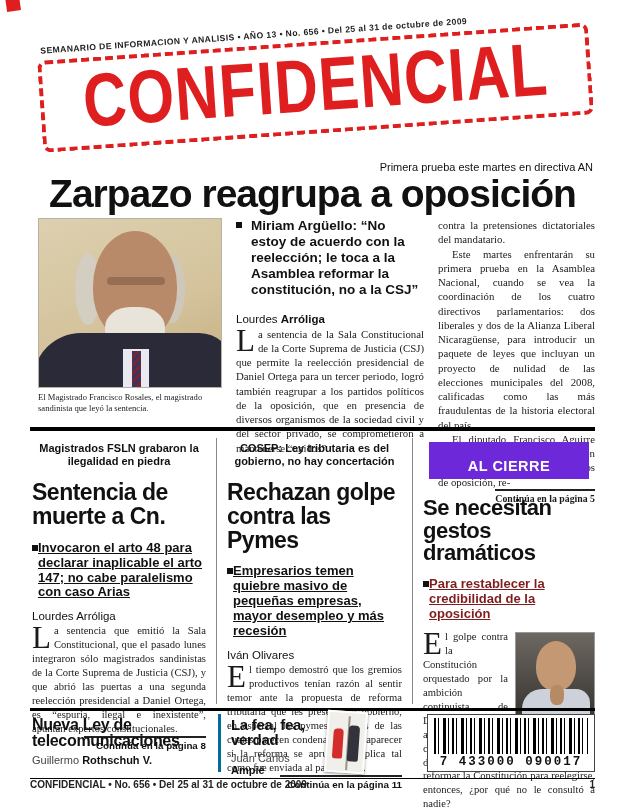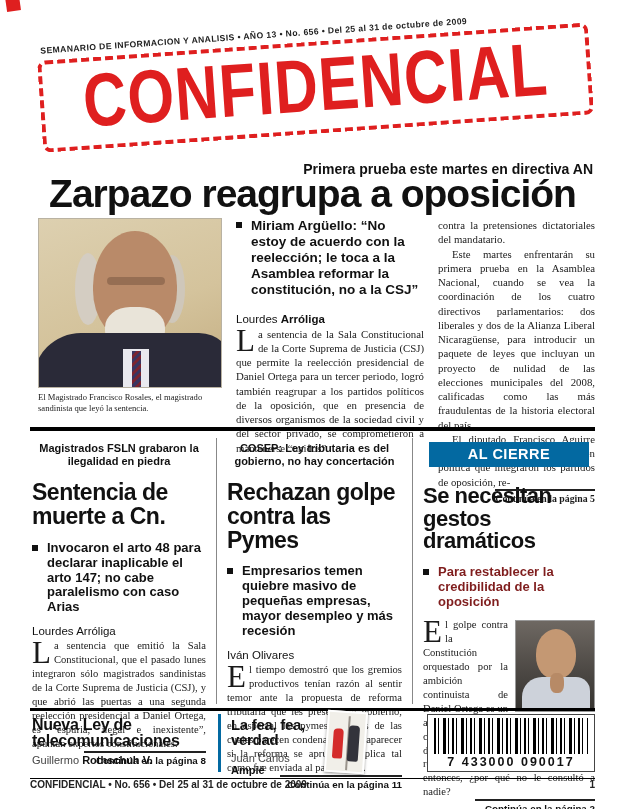--- a/index.html
+++ b/index.html
@@ -11,21 +11,21 @@
 
   
   .corner-mark{position:absolute;left:6px;top:-4px;width:14px;height:15px;background:#df1f1f;transform:rotate(-8deg);}
   .masthead{position:absolute;left:36px;top:46px;width:552px;transform:rotate(-4deg);transform-origin:left top;}
   .tagline{font-size:8.6px;font-weight:bold;letter-spacing:.4px;white-space:nowrap;margin:0 0 5px 4px;color:#222;}
   .logo-box{border:4px dashed #df1f1f;border-radius:8px;padding:10px 8px 14px;}
   .logo-text{display:block;color:#df1f1f;font-weight:bold;font-size:60px;line-height:1;letter-spacing:1px;
     text-align:center;transform:scaleY(1.25);transform-origin:center;white-space:nowrap;}
 
   
-  .eyebrow{position:absolute;top:161px;right:32px;font-size:14px;font-weight:bold;letter-spacing:0;}
+  .eyebrow{position:absolute;top:161px;right:32px;font-size:11px;font-weight:normal;letter-spacing:0;}
   .headline{position:absolute;top:174px;left:0;right:0;text-align:center;font-size:39px;font-weight:bold;letter-spacing:-1px;line-height:1;}
   .lead-row{position:absolute;top:218px;left:38px;right:30px;display:flex;gap:14px;height:202px;}
   .lead-photo-col{width:184px;flex:none;font-family:Liberation Serif, serif;}
   .photo-main{width:184px;height:170px;position:relative;border:1px solid #b9b2a2;overflow:hidden;
     background:linear-gradient(160deg,#ddd0b0 0%,#d4c39c 55%,#c3ad81 100%);}
   .pm-hair-l{position:absolute;left:36px;top:34px;width:26px;height:72px;background:#d4cdc2;border-radius:50%;}
   .pm-hair-r{position:absolute;right:36px;top:36px;width:26px;height:68px;background:#cfc7ba;border-radius:50%;}
   .pm-head{position:absolute;left:54px;top:12px;width:84px;height:110px;background:radial-gradient(ellipse at 50% 35%,#c79c7c 0%,#b98a69 70%,#a8males 100%);background-color:#b98a69;border-radius:50% 50% 46% 46%;}
   .pm-eyes{position:absolute;left:68px;top:58px;width:58px;height:8px;background:rgba(60,40,30,.28);border-radius:4px;}
   .pm-beard{position:absolute;left:66px;top:88px;width:60px;height:48px;background:#e9e4d9;border-radius:42% 42% 50% 50%;}
@@ -55,25 +55,25 @@
 
   
   .band{position:absolute;top:438px;left:30px;right:30px;display:flex;height:266px;}
   .col{display:flex;flex-direction:column;padding:0 10px;}
   .c1{width:186px;padding-left:2px;}
   .c2{width:196px;border-left:1px solid #888;}
   .c3{flex:1;border-left:1px solid #888;padding-right:0;}
   .kicker{font-weight:bold;font-size:11px;line-height:1.15;text-align:center;margin:4px 6px 10px;}
   .h2{font-weight:bold;font-size:23px;line-height:1.03;letter-spacing:-.5px;margin:4px 0 10px;}
   .c3 .h2{font-size:22px;}
-  .story-bullet{display:flex;gap:9px;font-weight:bold;font-size:13px;line-height:1.15;margin:2px 0 0;}
+  .story-bullet{display:flex;font-weight:bold;font-size:13px;line-height:1.15;margin:2px 0 0;text-decoration:underline;}
   .story-bullet.maroon{color:#7f1d1d;}
   .story-byline{margin:10px 0 2px;font-size:11.5px;}
-  .badge{background:#0369a1;color:#fff;font-weight:bold;font-size:14.5px;text-align:center;
-    padding:4px 0 5px;margin:4px 6px 14px;letter-spacing:.5px;}
+  .badge{background:#6d28d9;color:#fff;font-weight:bold;font-size:14.5px;text-align:center;
+    padding:16px 0 5px;margin:4px 6px 14px;letter-spacing:.5px;}
   .photo-carlos-wrap{float:right;width:80px;margin:2px 0 2px 7px;}
   .photo-carlos{width:80px;height:92px;position:relative;border:1px solid #999;overflow:hidden;
     background:linear-gradient(#6e6862 0%,#4a4642 60%,#35332f 100%);}
   .pc-head{position:absolute;left:20px;top:8px;width:40px;height:50px;background:#c49873;border-radius:50% 50% 45% 45%;}
   .pc-shirt{position:absolute;left:6px;bottom:0;width:68px;height:34px;background:#cdd2da;border-radius:20px 14px 0 0;}
   .pc-hand{position:absolute;left:34px;bottom:18px;width:14px;height:20px;background:#b78a66;border-radius:40%;}
   .photo-caption-sm{font-size:8.2px;margin-top:2px;color:#555;}
   .photo-caption-sm .bold{color:#111;font-weight:bold;}
   .band .serif{font-size:10.6px;}
   .band .continuation{width:70%;}
@@ -90,21 +90,21 @@
   .teaser-author .bold{color:#111;font-weight:bold;}
   .tz3 .teaser-title,.tz3 .teaser-author{width:92px;}
   .poster{position:absolute;right:4px;top:-3px;width:40px;height:62px;background:#f1efe9;border:2px solid #fff;
     box-shadow:0 1px 3px rgba(0,0,0,.45);transform:rotate(4deg);}
   .po-pole{position:absolute;left:19px;top:3px;width:2px;height:54px;background:#9a948c;}
   .po-red{position:absolute;left:5px;top:16px;width:10px;height:30px;background:#d42b2b;border-radius:4px 4px 2px 2px;}
   .po-dark{position:absolute;right:5px;top:12px;width:11px;height:36px;background:#33333b;border-radius:4px 4px 2px 2px;}
   .barcode{margin-left:auto;width:168px;height:58px;border:1px solid #444;background:#fff;padding:3px 6px 2px;}
   .barcode-bars{height:36px;
     background:repeating-linear-gradient(90deg,#000 0 2px,#fff 2px 4px,#000 4px 5px,#fff 5px 9px,#000 9px 12px,#fff 12px 14px,#000 14px 15px,#fff 15px 18px);}
-  .barcode-digits{font-family:Liberation Sans, sans-serif;font-size:12.5px;font-weight:bold;
+  .barcode-digits{font-family:Liberation Mono, monospace;font-size:12.5px;font-weight:bold;
     letter-spacing:2px;text-align:center;line-height:1.2;margin-top:1px;}
 
   
   .footer{position:absolute;left:30px;right:30px;top:778px;border-top:1px solid #000;
     display:flex;justify-content:space-between;font-size:10px;font-weight:bold;color:#222;}
 </style>
 </head>
 <body>
 
 <div class="corner-mark"></div>

